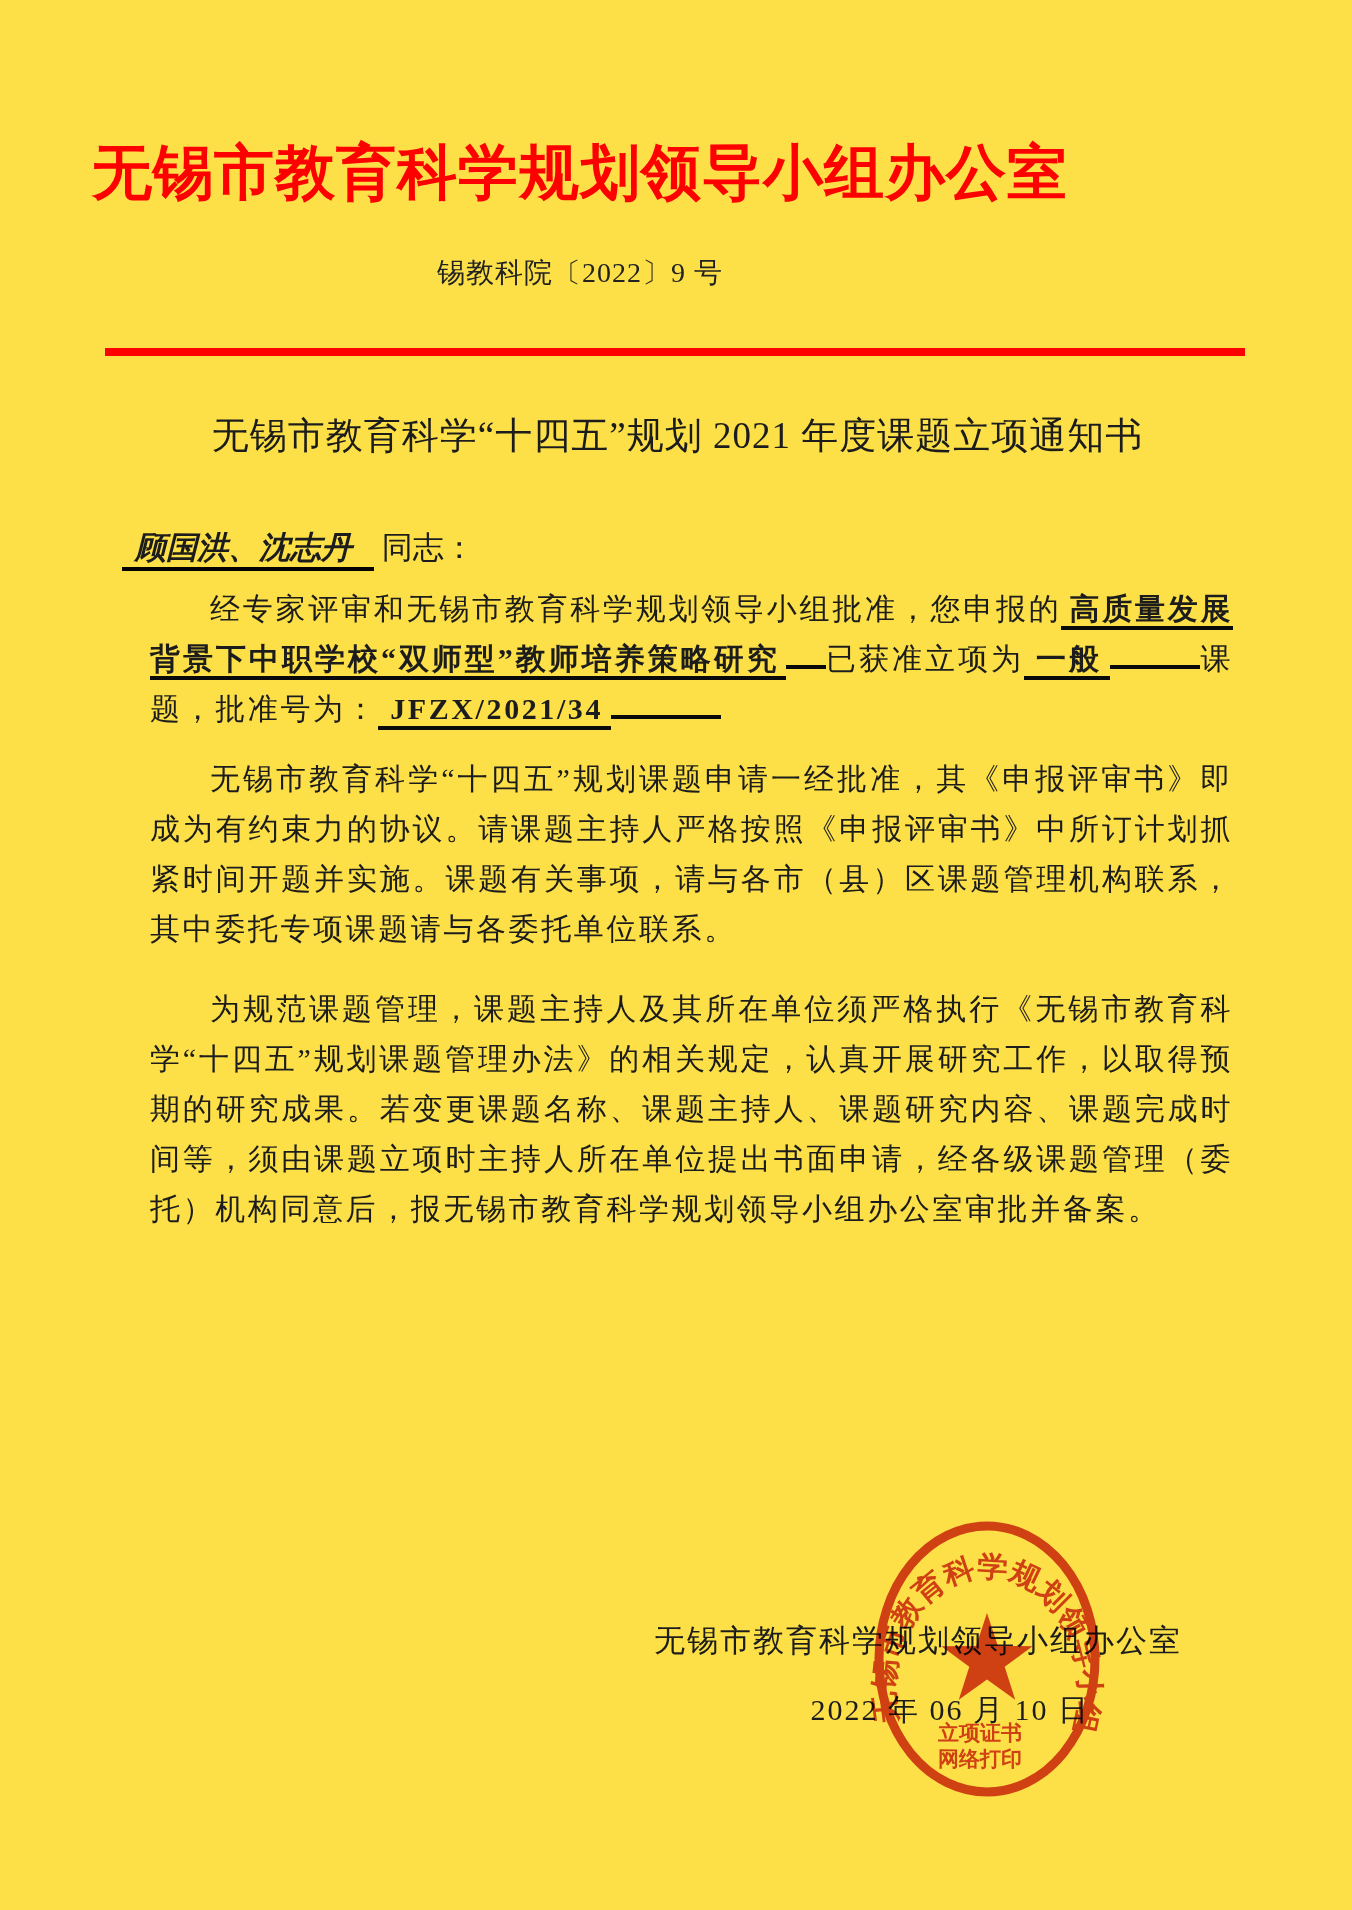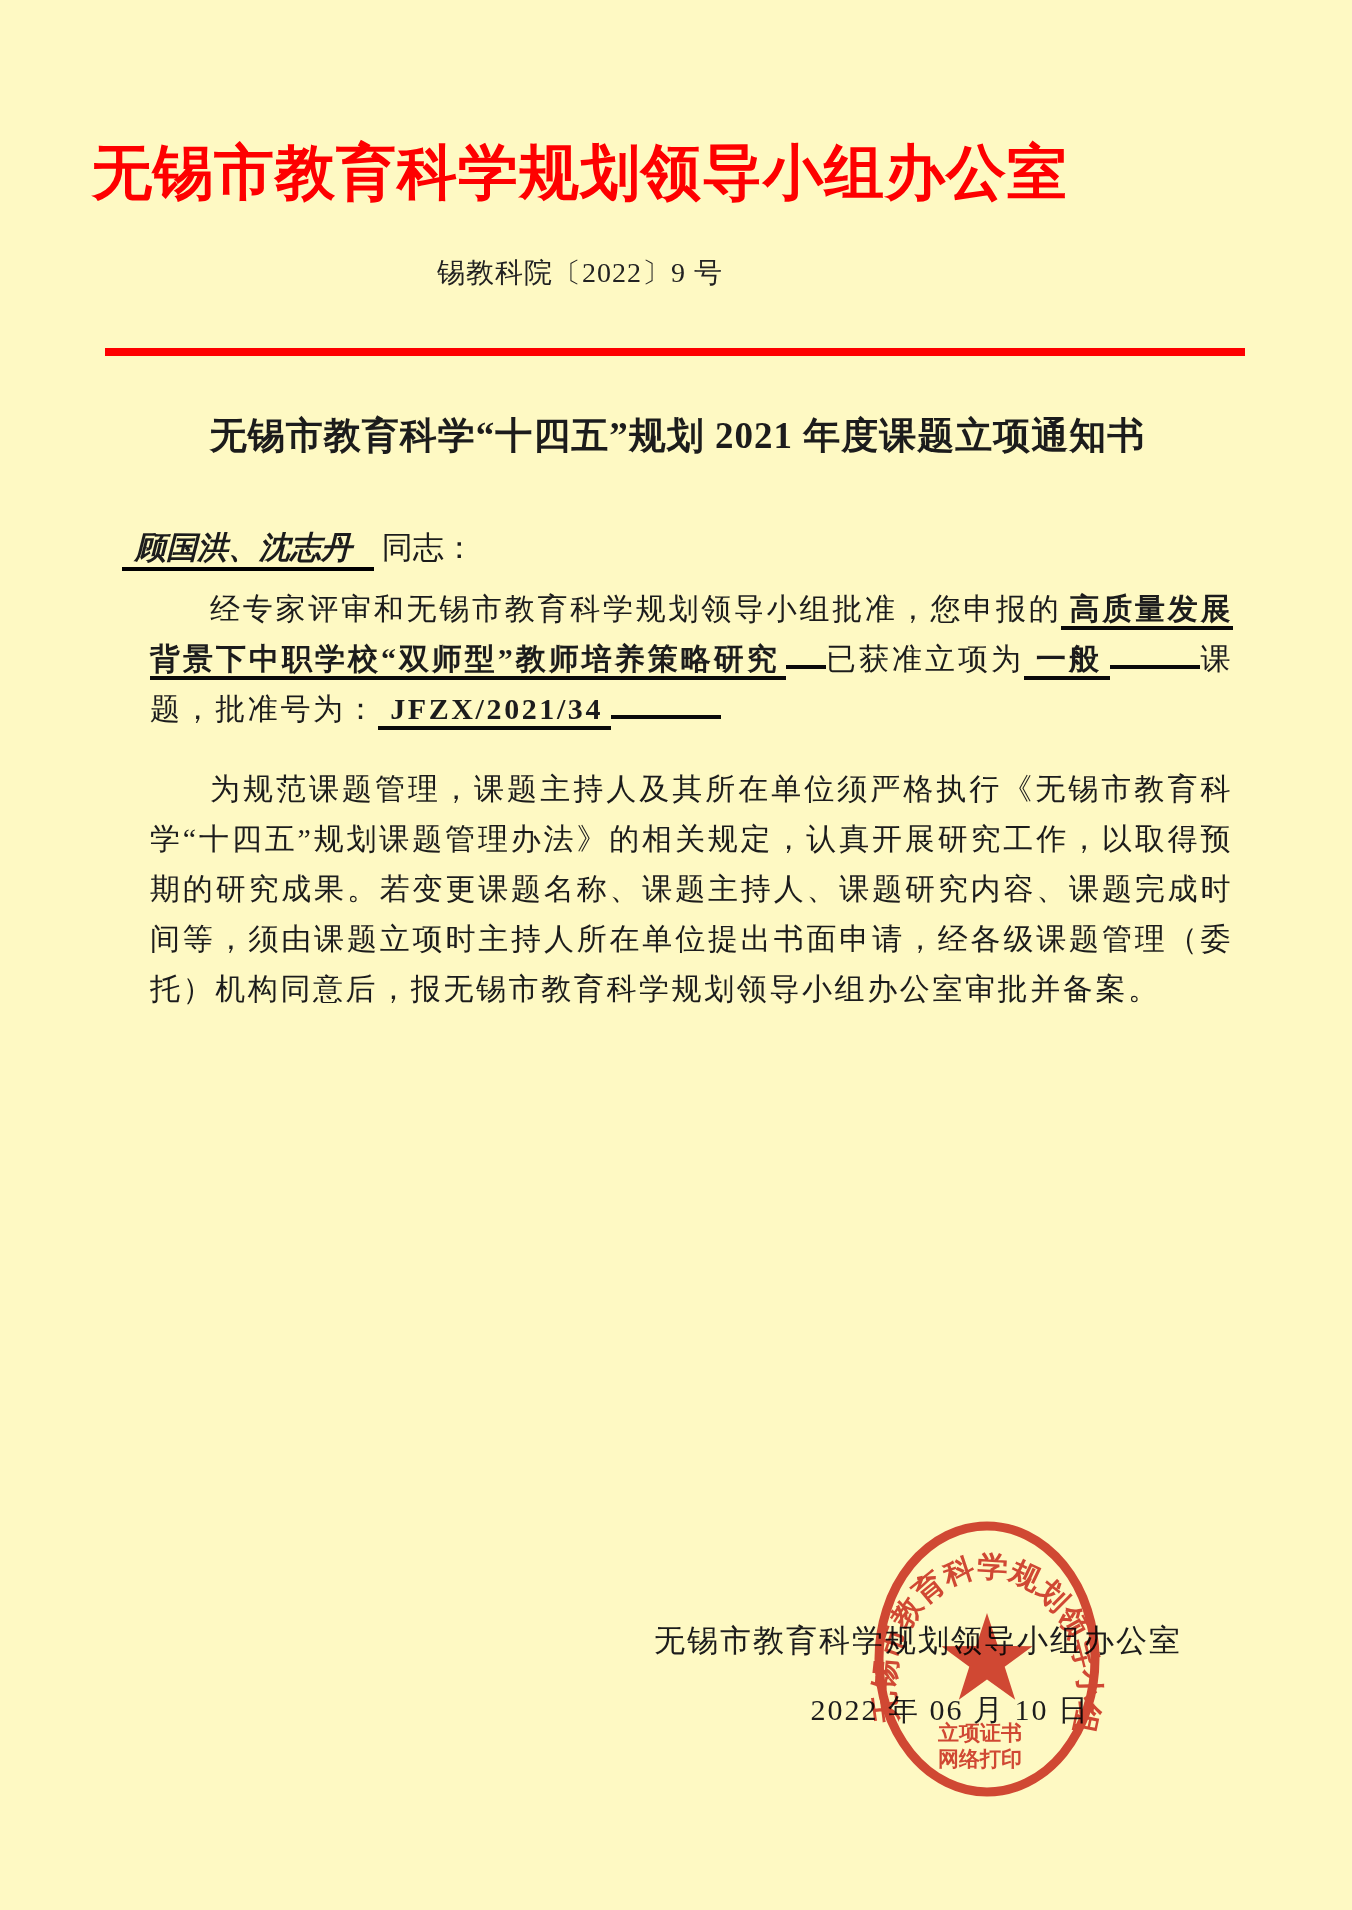--- a/index.html
+++ b/index.html
@@ -1,21 +1,21 @@
 <!DOCTYPE html>
 <html><head>
 <meta charset="utf-8">
 <style>
   * { margin:0; padding:0; box-sizing:border-box; }
   html,body { background:#ffffff; }
   .page {
     position:relative;
     width:1352px; height:1910px;
     margin:0 auto;
-    background:#fef9c3;
+    background:#fde047;
     font-family:"Liberation Serif","DejaVu Serif",serif;
     color:#1c1c1c;
     padding-top:142px;
     overflow:hidden;
   }
   
   .org-title {
     width:1160px;
     text-align:center;
     font-size:60px;
@@ -39,21 +39,21 @@
     width:1140px;
     height:8px;
     background:#fe0000;
   }
   
   .main { margin:0 119px 0 122px; }
   .notice-title {
     text-align:center;
     font-size:37px;
     line-height:52px;
-    font-weight:bold;
+    font-weight:normal;
     margin-top:54px;
     letter-spacing:1px;
     white-space:nowrap;
   }
   .addressee {
     margin-top:64px;
     font-size:31px;
     line-height:44px;
   }
   .addressee .names {
@@ -137,20 +137,21 @@
 
     <h2 class="notice-title">无锡市教育科学“十四五”规划 2021 年度课题立项通知书</h2>
 
     <div class="addressee">
       <span class="names">顾国洪、沈志丹</span>
       <span>同志：</span>
     </div>
 
     <p class="body indent" id="para1"><span>经专家评审和无锡市教育科学规划领导小组批准，您申报的</span><span class="filled pad-sm">高质量发展背景下中职学校“双师型”教师培养策略研究</span><span class="uspace w40"></span><span>已获准立项为</span><span class="filled pad-md">一般</span><span class="uspace w90"></span><span>课题，</span><span>批准号为：</span><span class="filled pad-md">JFZX/2021/34</span><span class="uspace w110"></span></p>
 
+    <p class="body indent" id="para2">无锡市教育科学“十四五”规划课题申请一经批准，其《申报评审书》即成为有约束力的协议。请课题主持人严格按照《申报评审书》中所订计划抓紧时间开题并实施。课题有关事项，请与各市（县）区课题管理机构联系，其中委托专项课题请与各委托单位联系。</p>
 
     <p class="body indent" id="para3">为规范课题管理，课题主持人及其所在单位须严格执行《无锡市教育科学“十四五”规划课题管理办法》的相关规定，认真开展研究工作，以取得预期的研究成果。若变更课题名称、课题主持人、课题研究内容、课题完成时间等，须由课题立项时主持人所在单位提出书面申请，经各级课题管理（委托）机构同意后，报无锡市教育科学规划领导小组办公室审批并备案。</p>
 
   </div>
 
   <div class="signature">无锡市教育科学规划领导小组办公室</div>
 
   <div class="issue-date">2022 年 06 月 10 日</div>
 
   <div class="seal">

